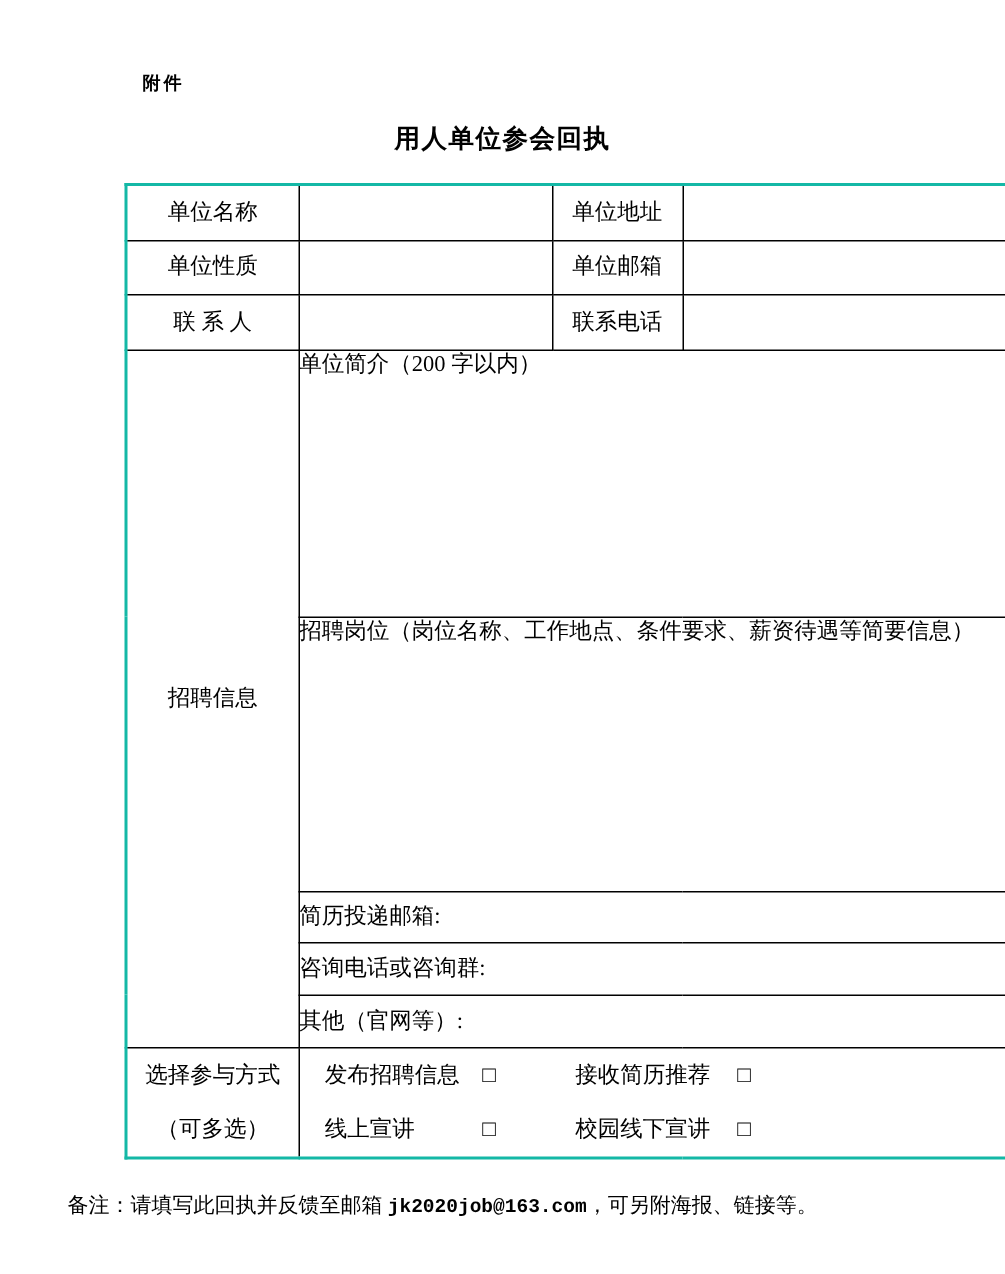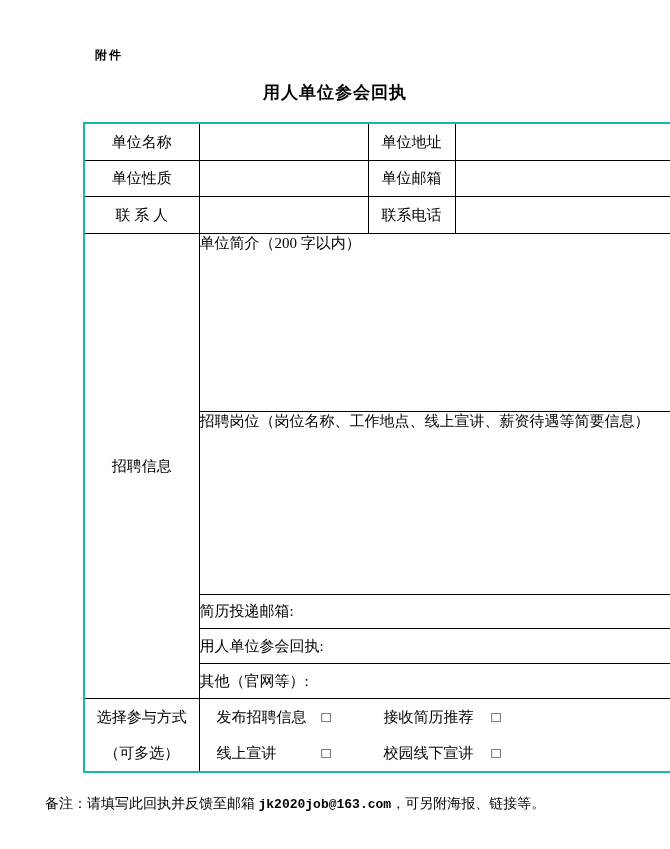--- a/index.html
+++ b/index.html
@@ -81,31 +81,31 @@
       <td class="fill"></td>
     </tr>
     <tr style="height:178px">
       <td class="section-lbl" rowspan="5">招聘信息</td>
       <td class="big" colspan="3">
         <span>单位简介（200 字以内）</span>
       </td>
     </tr>
     <tr style="height:183px">
       <td class="big" colspan="3">
-        <span>招聘岗位（岗位名称、工作地点、线上宣讲、薪资待遇等简要信息）</span>
+        <span>招聘岗位（岗位名称、工作地点、条件要求、薪资待遇等简要信息）</span>
       </td>
     </tr>
     <tr style="height:34px">
       <td class="small" colspan="3">
         <span>简历投递邮箱:</span>
       </td>
     </tr>
     <tr style="height:35px">
       <td class="small" colspan="3">
-        <span>用人单位参会回执:</span>
+        <span>咨询电话或咨询群:</span>
       </td>
     </tr>
     <tr style="height:35px">
       <td class="small" colspan="3">
         <span>其他（官网等）:</span>
       </td>
     </tr>
     <tr style="height:73px">
       <td class="lbl">
         <div class="part-lbl-line">选择参与方式</div>

